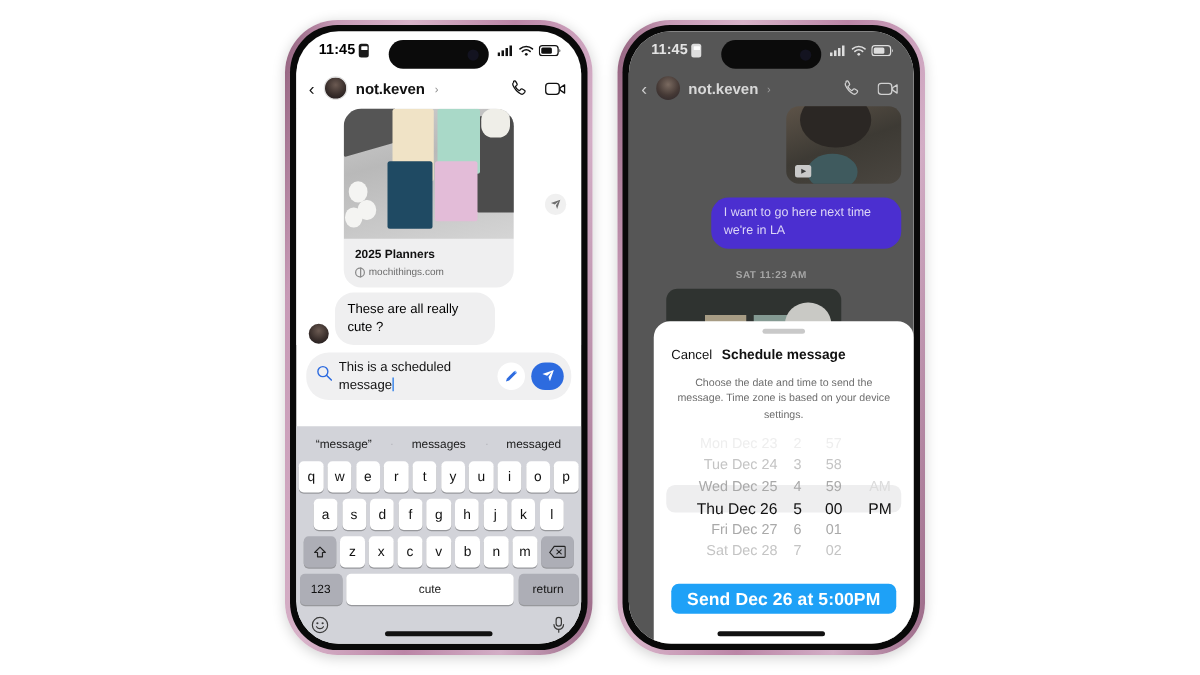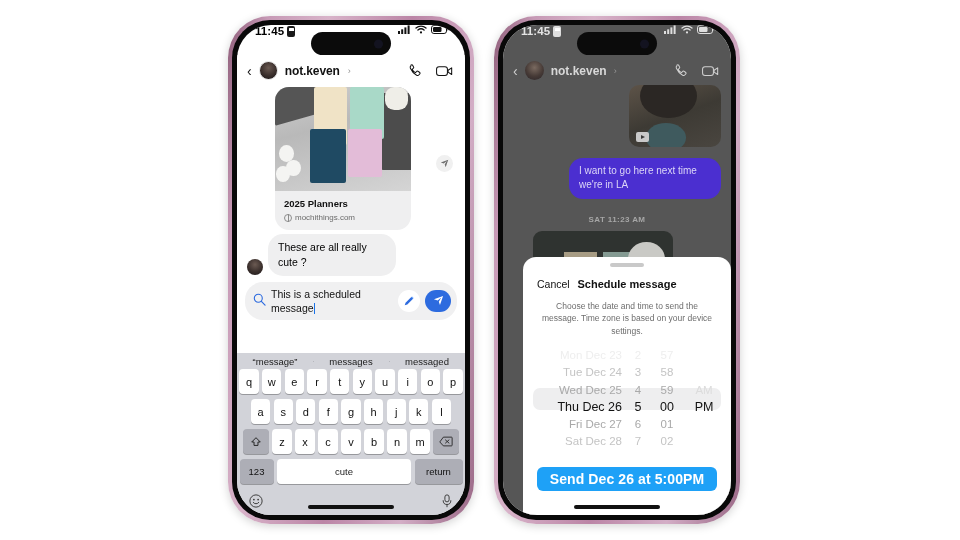--- a/index.html
+++ b/index.html
@@ -37,21 +37,21 @@
     width: 100%; height: 100%;
     border-radius: 34px;
     background: #ffffff;
     overflow: hidden;
   }
 
   
   .statusbar {
     position: relative;
     height: 30px;
-    display: flex; align-items: flex-start;
+    display: flex; align-items: center;
     justify-content: space-between;
     padding: 0 16px 0 18px;
     z-index: 6;
   }
   .sb-time {
     font-size: 11.5px; font-weight: bold; color: #000;
     letter-spacing: .1px; display: flex; align-items: center; gap: 3px;
   }
   .sb-rec {
     width: 8px; height: 11px; border-radius: 2px;
@@ -191,21 +191,21 @@
     flex: 0 0 auto;
   }
 
   
   .keyboard {
     position: absolute; left: 0; right: 0; bottom: 0;
     background: #d2d3d9;
     padding-bottom: 2px;
   }
   .suggest {
-    display: flex; align-items: center; height: 16px;
+    display: flex; align-items: center; height: 28px;
     font-size: 9.5px; color: #1b1b1b;
   }
   .sug {
     flex: 1; text-align: center; position: relative;
   }
   .sug + .sug::before {
     content: ""; position: absolute; left: 0; top: 5px; bottom: 5px;
     width: 1px; background: #b6b7bd;
   }
   .krow {

